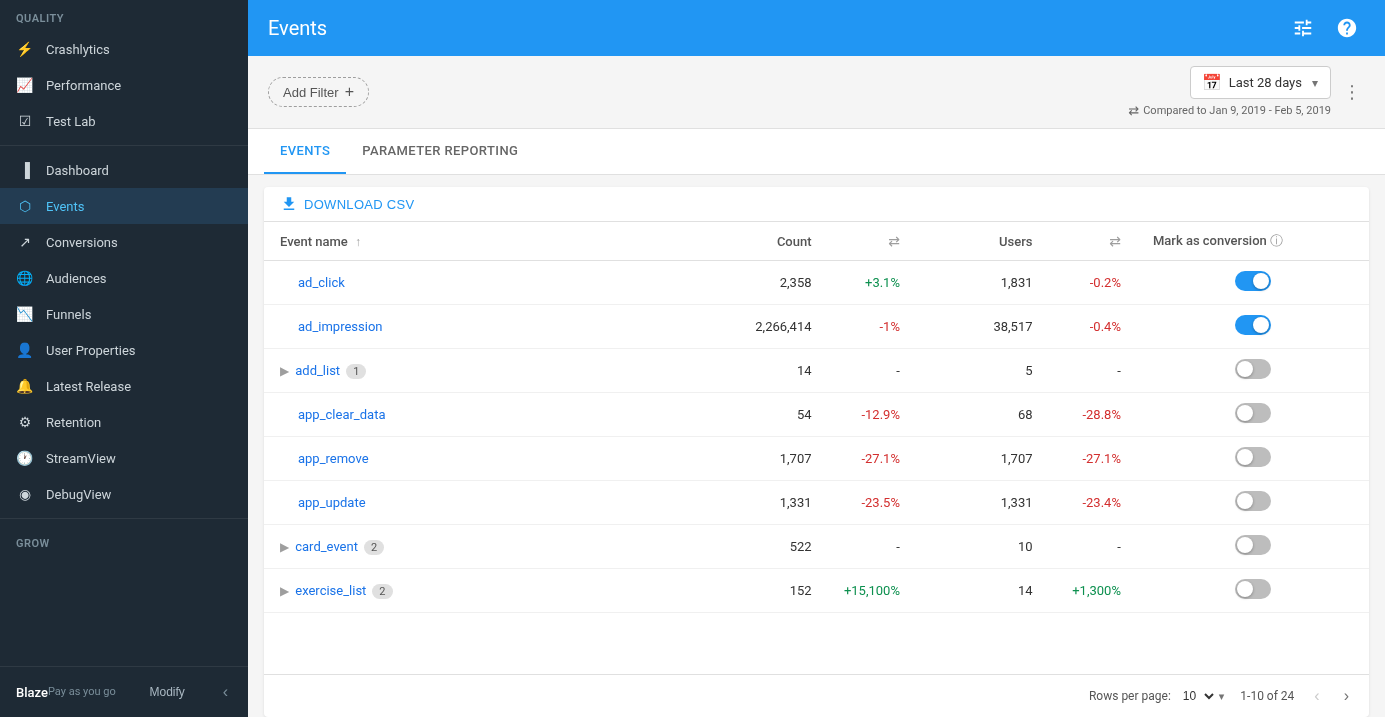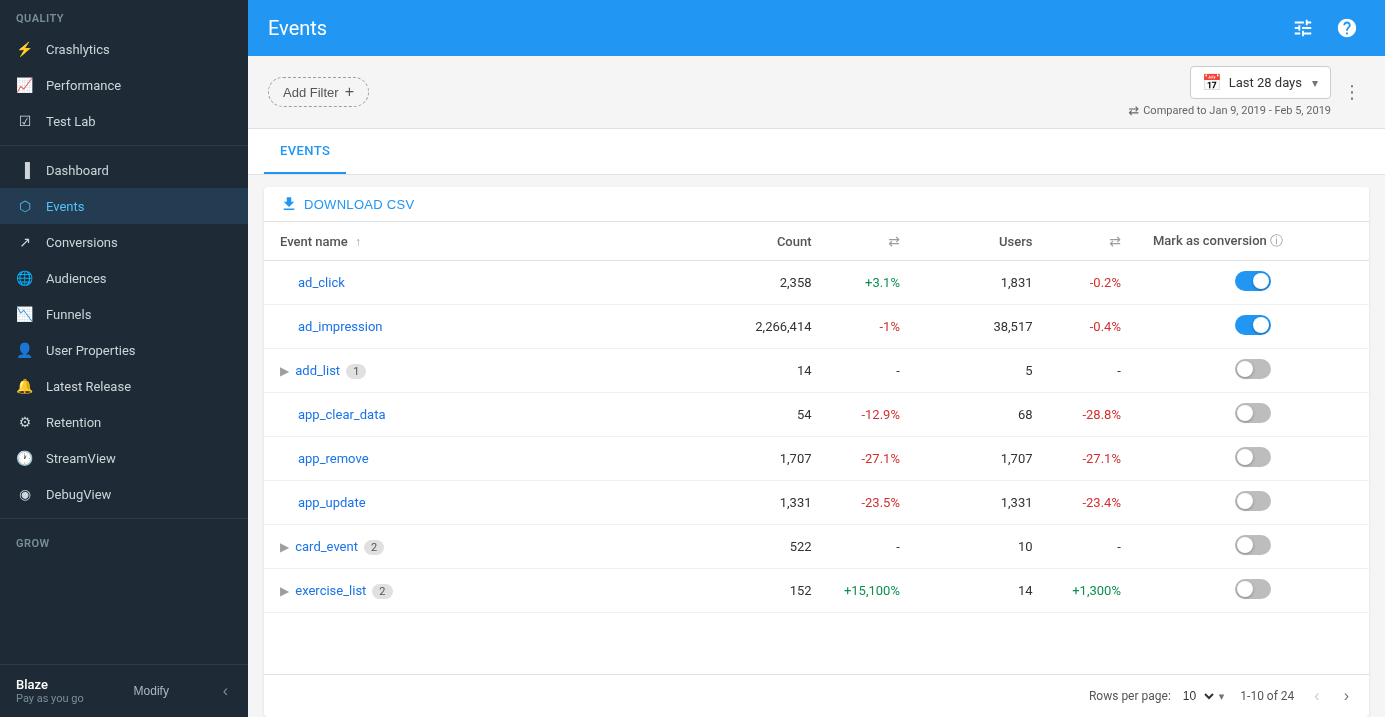--- a/index.html
+++ b/index.html
@@ -38,21 +38,21 @@
     .sidebar-item .icon { width: 18px; height: 18px; display: flex; align-items: center; justify-content: center; font-size: 14px; flex-shrink: 0; }
     .sidebar-divider { height: 1px; background: rgba(255,255,255,0.08); margin: 6px 0; }
     .sidebar-bottom {
       margin-top: auto;
       border-top: 1px solid rgba(255,255,255,0.08);
       padding: 12px 16px;
       display: flex;
       align-items: center;
       justify-content: space-between;
     }
-    .sidebar-bottom-info { display: flex; flex-direction: column; }
+    .sidebar-bottom-info { display: flex; flex-direction: row; }
     .sidebar-bottom-plan { color: #fff; font-weight: 500; font-size: 13px; }
     .sidebar-bottom-sub { font-size: 11px; color: #7a8e9a; }
     .sidebar-collapse-btn {
       display: flex;
       align-items: center;
       justify-content: center;
       background: none;
       border: none;
       color: #7a8e9a;
       cursor: pointer;
@@ -469,20 +469,23 @@
       </div>
       <button class="filter-options-btn">⋮</button>
     </div>
   </div>
 
   <div class="content">
 
     <div class="tabs">
       <div class="tab active">
         <span>EVENTS</span>
+      </div>
+      <div class="tab">
+        <span>PARAMETER REPORTING</span>
       </div>
     </div>
 
     <div class="table-wrapper">
 
       <div class="table-toolbar">
         <button class="download-btn">
           <svg width="18" height="18" viewBox="0 0 24 24" fill="#2196f3">
             <path d="M19 9h-4V3H9v6H5l7 7 7-7zM5 18v2h14v-2H5z"></path>
           </svg>

